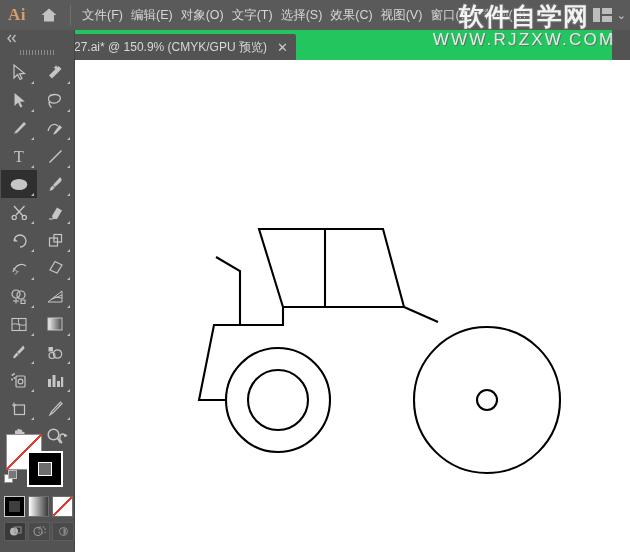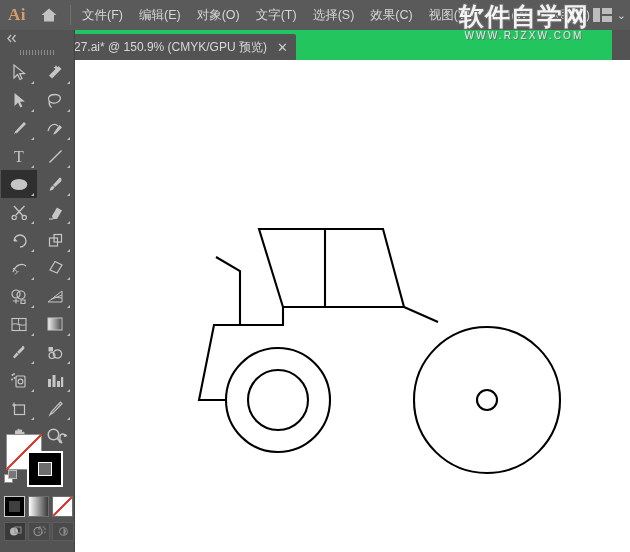--- a/index.html
+++ b/index.html
@@ -18,21 +18,21 @@
     display:flex; align-items:center;
   }
   .ai-logo {
     width:34px; text-align:center;
     color:#d89c6a; font-size:17px; font-weight:bold;
     font-family:"Liberation Serif", serif;
     letter-spacing:0.5px;
   }
   .home-ico { width:30px; display:flex; align-items:center; justify-content:center; }
   .vsep { width:1px; height:20px; background:#6f6f6f; margin:0 6px; }
-  .menu-items { display:flex; align-items:center; gap:14px; margin-left:4px; }
+  .menu-items { display:flex; align-items:center; gap:6px; margin-left:4px; }
   .menu-item {
     color:#d6d6d6; font-size:12.5px; white-space:nowrap;
     padding:2px 1px; cursor:default;
   }
   .ws-area { position:absolute; right:4px; top:0; height:30px; display:flex; align-items:center; gap:5px; }
   .ws-icon { display:flex; gap:2px; }
   .ws-icon i { display:block; background:#bdbdbd; }
   .ws-a { width:7px; height:14px; }
   .ws-col { display:flex; flex-direction:column; gap:2px; }
   .ws-b { width:10px; height:6px; }
@@ -43,21 +43,21 @@
     position:absolute; left:424px; top:4px; width:200px;
     text-align:center; pointer-events:none; z-index:40;
   }
   #watermark .wm-cn {
     font-size:25px; font-weight:bold; color:#ffffff;
     letter-spacing:1px; line-height:1;
     text-shadow: 1px 1px 0 #6a6a6a, -1px -1px 0 #6a6a6a, 1px -1px 0 #6a6a6a, -1px 1px 0 #6a6a6a;
     opacity:0.92;
   }
   #watermark .wm-en {
-    font-size:10px; color:#f2f2f2; letter-spacing:2.2px; margin-top:1px;
+    font-size:17px; color:#f2f2f2; letter-spacing:2.2px; margin-top:1px;
     text-shadow: 1px 1px 0 #6a6a6a;
     opacity:0.92;
   }
 
   
   #tabbar {
     position:absolute; left:57px; top:30px; width:555px; height:30px;
     background:#22c55e;
   }
   .tab {

